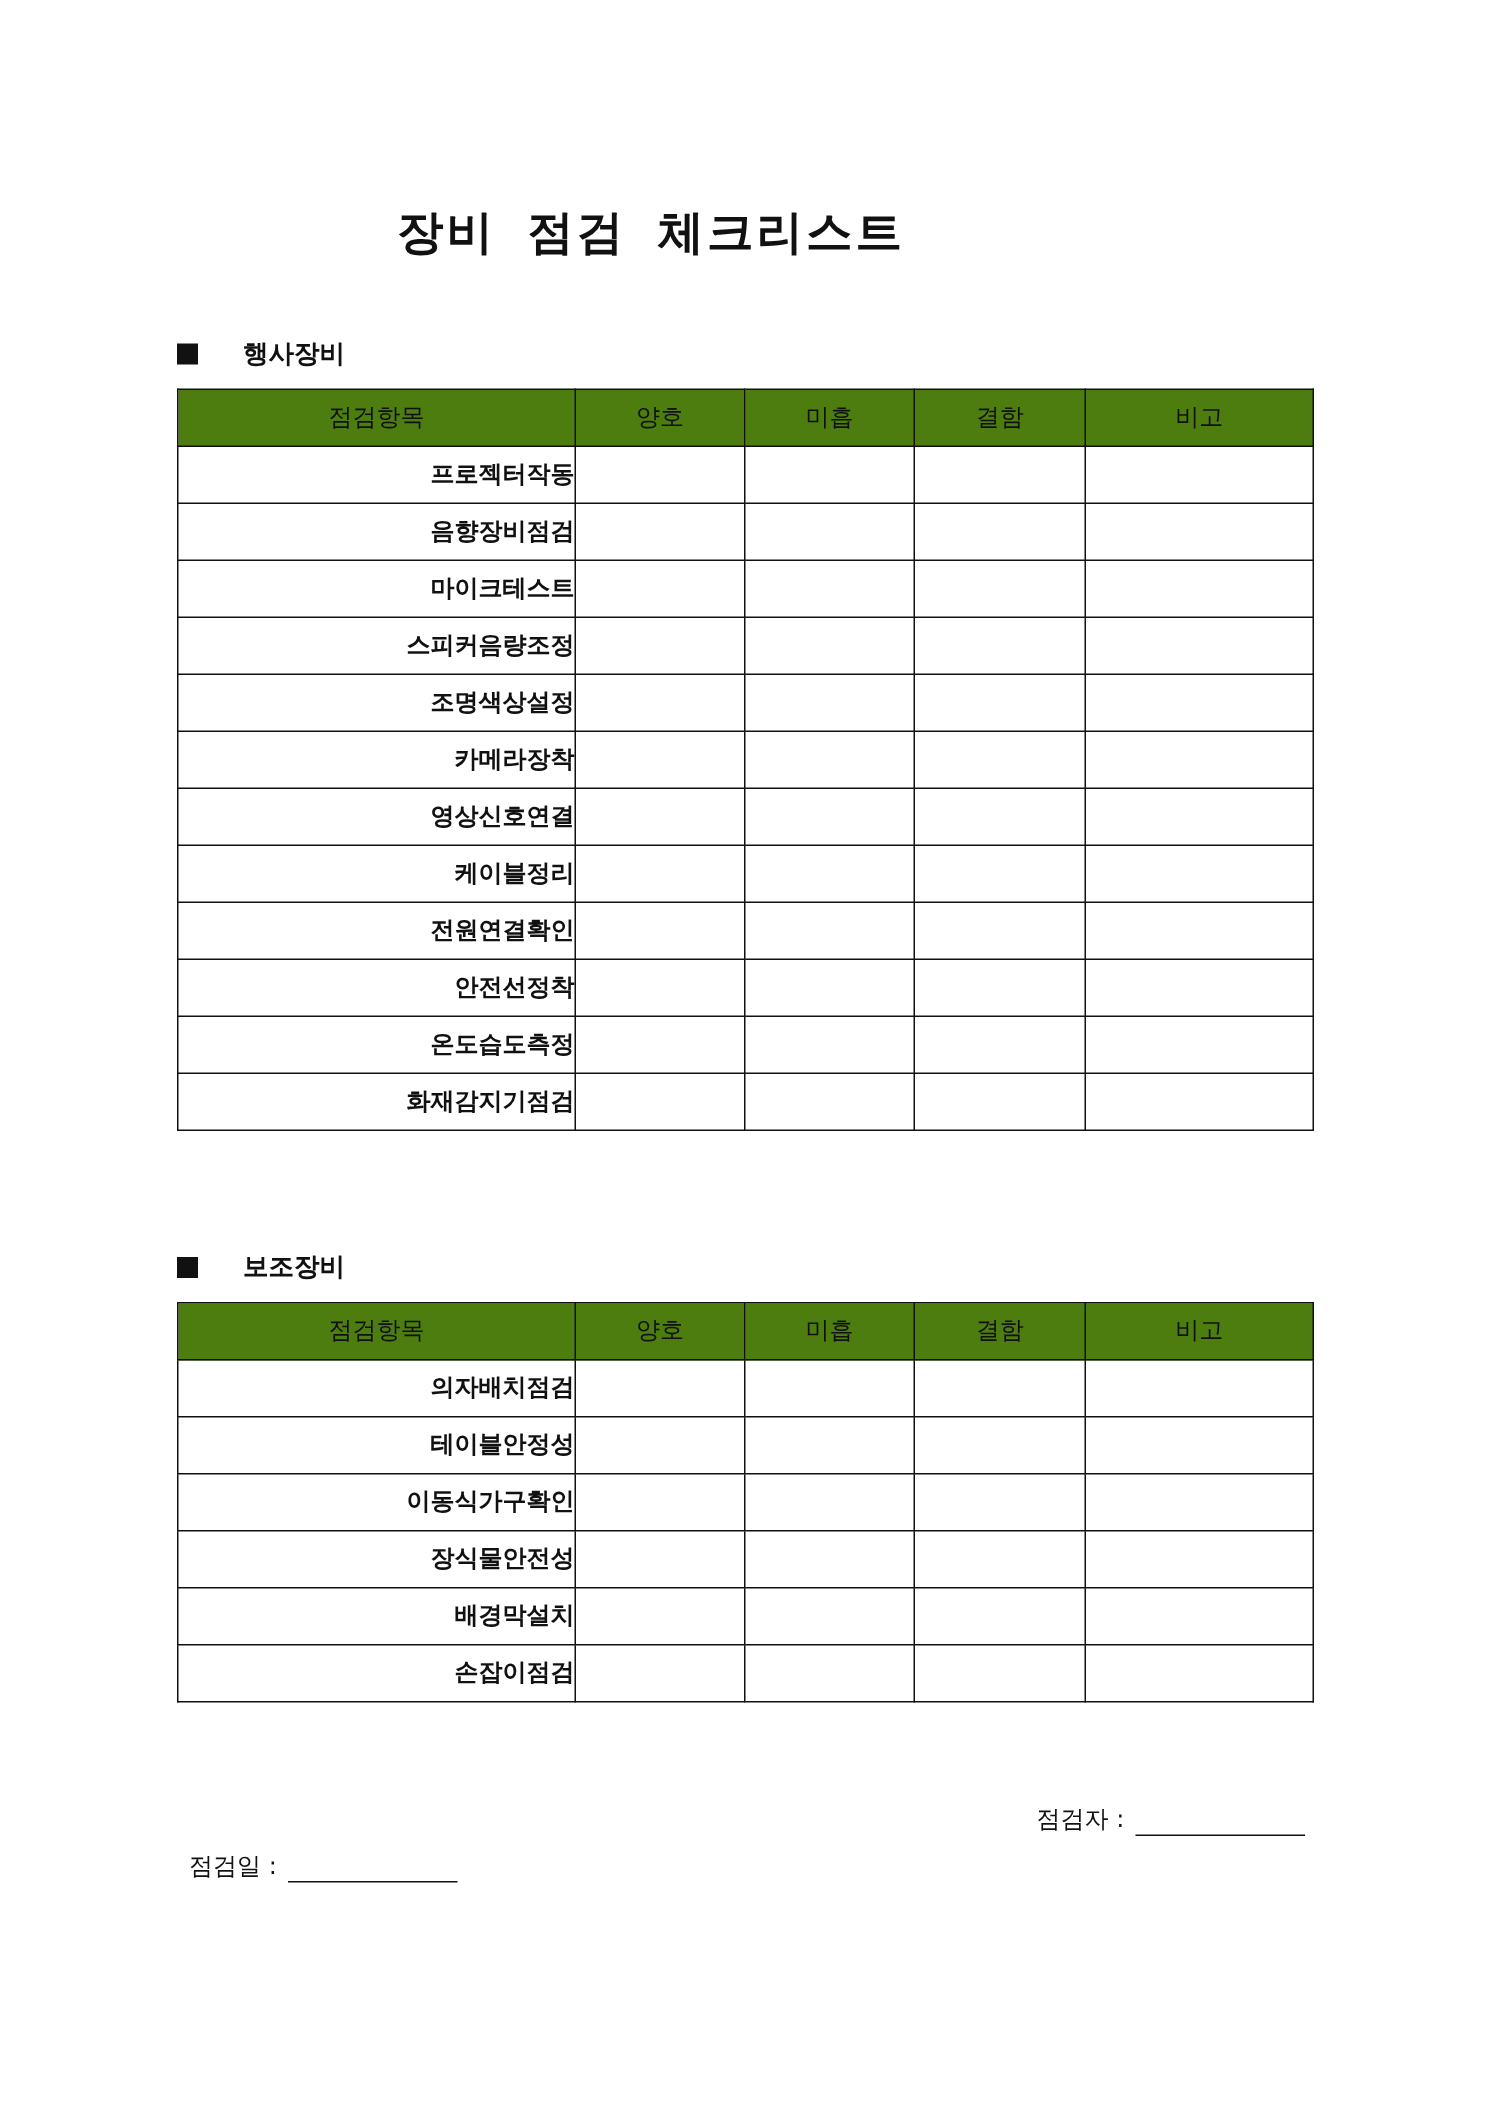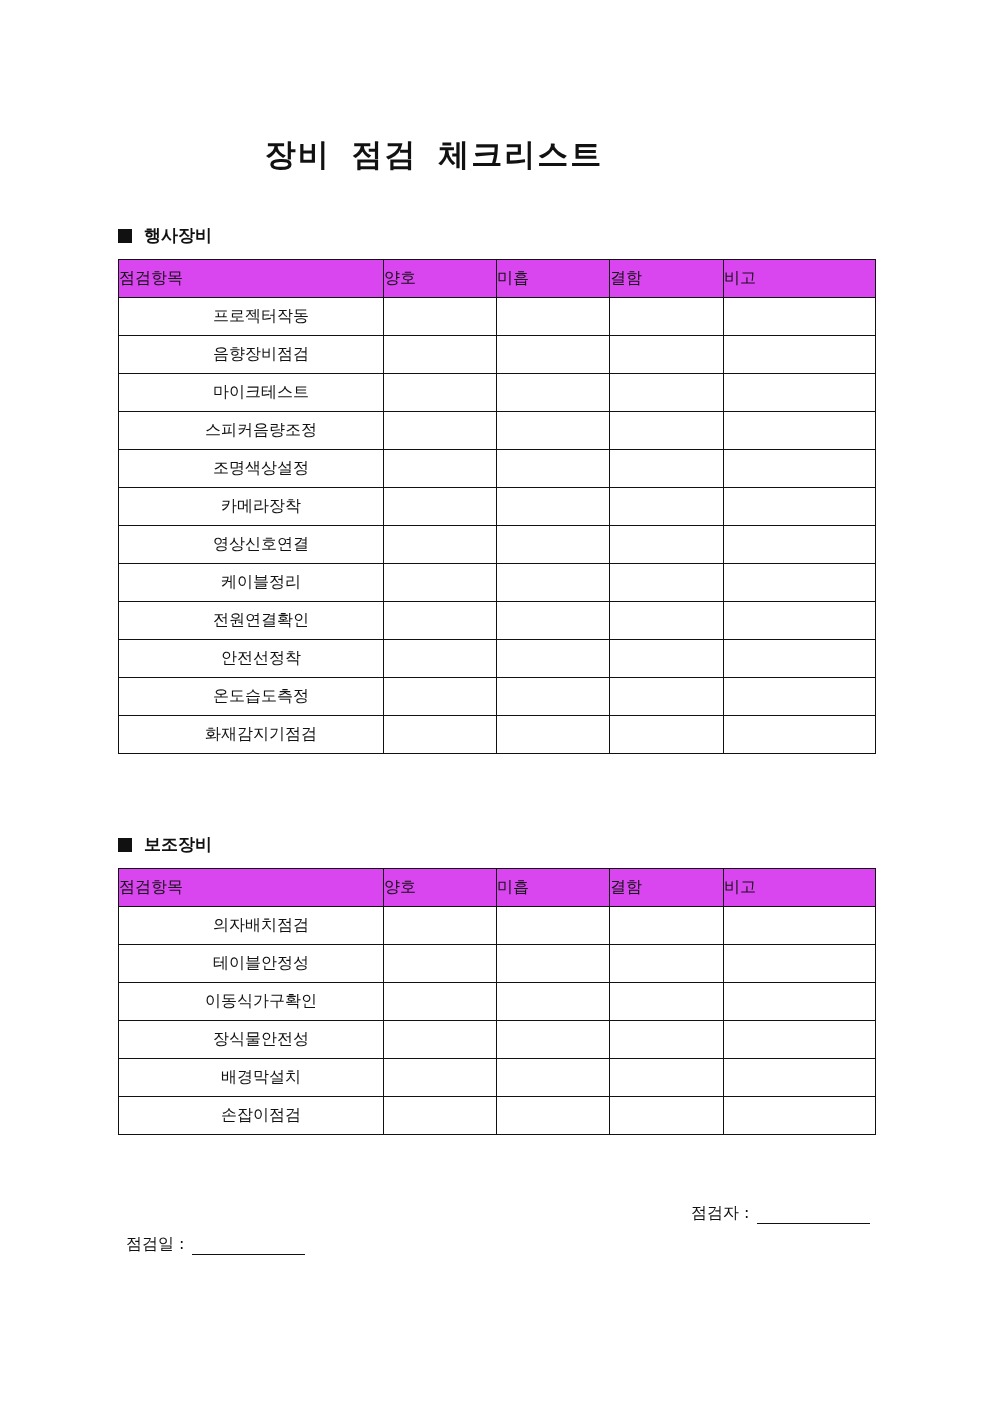--- a/index.html
+++ b/index.html
@@ -9,36 +9,36 @@
       color: #111;
     }
     .title {
       position: absolute; left: 0; width: 868px; top: 134px;
       text-align: center; font-size: 31px; font-weight: bold; letter-spacing: 2px;
       word-spacing: 8px;
     }
     .section-title {
       position: absolute; left: 118px;
       font-size: 17px; font-weight: bold;
-      display: flex; align-items: center;
+      display: flex; align-items: center; gap: 18px;
     }
     .section-title .square {
       display: inline-block; width: 14px; height: 14px; background: #111;
       margin-right: 12px;
     }
     table.checklist {
       position: absolute; left: 118px; width: 757px;
       border-collapse: collapse; table-layout: fixed;
     }
     table.checklist th, table.checklist td {
       border: 1.4px solid #111; height: 37px; padding: 0;
       font-size: 16px; font-weight: normal;
     }
-    table.checklist th { background: #d946ef; text-align: left; }
-    table.checklist td.item { padding-left: 20px; text-align: center; }
+    table.checklist th { background: #4d7c0f; text-align: center; }
+    table.checklist td.item { padding-left: 20px; text-align: right; font-weight: bold; }
     .col-item { width: 265px; }
     .col-good { width: 113px; }
     .col-poor { width: 113px; }
     .col-defect { width: 114px; }
     .col-note { width: 152px; }
     .sign {
       position: absolute; font-size: 16px; display: flex; align-items: flex-end;
     }
     .sign .line {
       display: inline-block; width: 113px; border-bottom: 1.3px solid #111;

